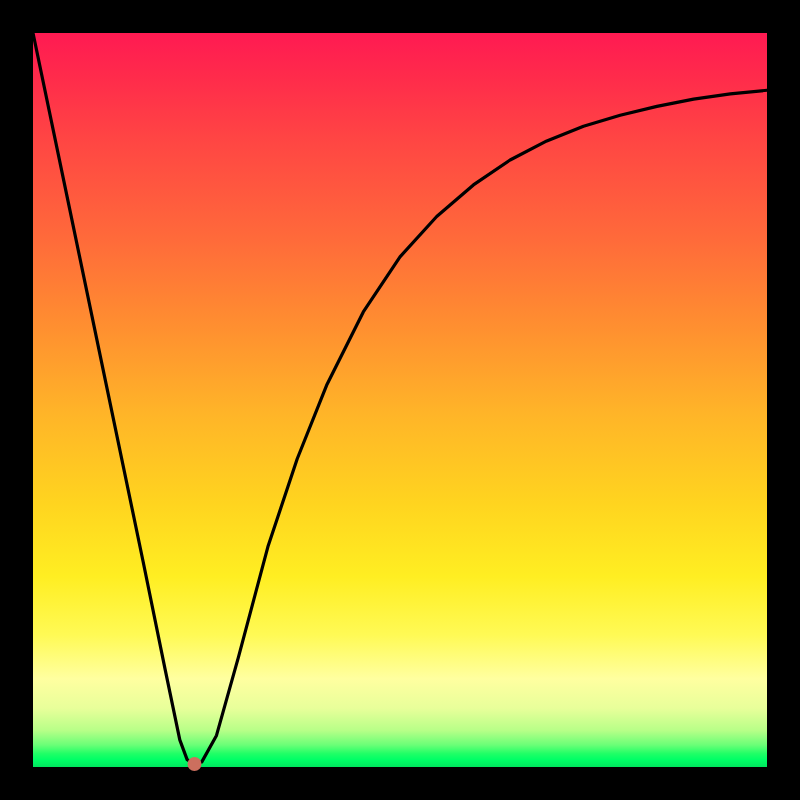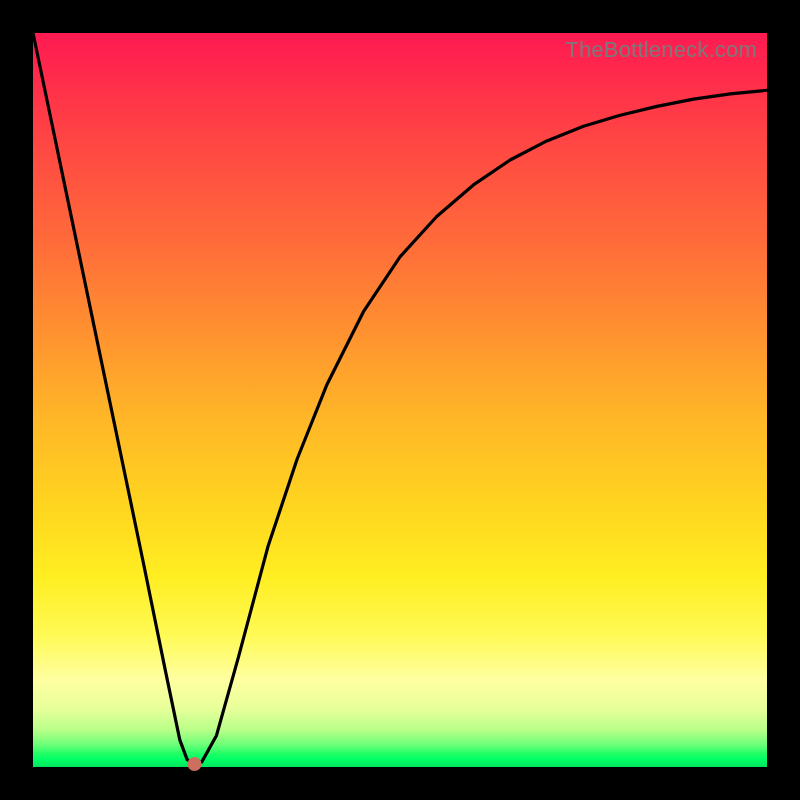--- a/index.html
+++ b/index.html
@@ -72,19 +72,18 @@
   .marker {
     fill: #cc6f5e;
     stroke: none;
   }
 </style>
 </head>
 <body>
 
 <div class="frame">
   <div class="plot-area">
-    <span class="watermark">TheBottleneck.com</span>
     <svg class="curve" viewBox="0 0 734 734" preserveAspectRatio="none">
       <path d="M0.00 0.00 L36.70 176.16 L73.40 352.32 L110.10 528.48 L132.12 636.38 L146.80 706.84 L154.14 726.66 L161.48 731.06 L168.82 728.86 L183.50 702.44 L205.52 623.90 L234.88 513.80 L264.24 425.72 L293.60 352.32 L330.30 278.92 L367.00 223.87 L403.70 183.50 L440.40 151.94 L477.10 126.98 L513.80 107.90 L550.50 93.22 L587.20 82.21 L623.90 73.40 L660.60 66.06 L697.30 60.92 L734.00 57.25"></path>
       <circle class="marker" cx="161.48" cy="731.06" r="7" fill="#cc6f5e"></circle>
     </svg>
   </div>
 </div>
 
 </body></html>

